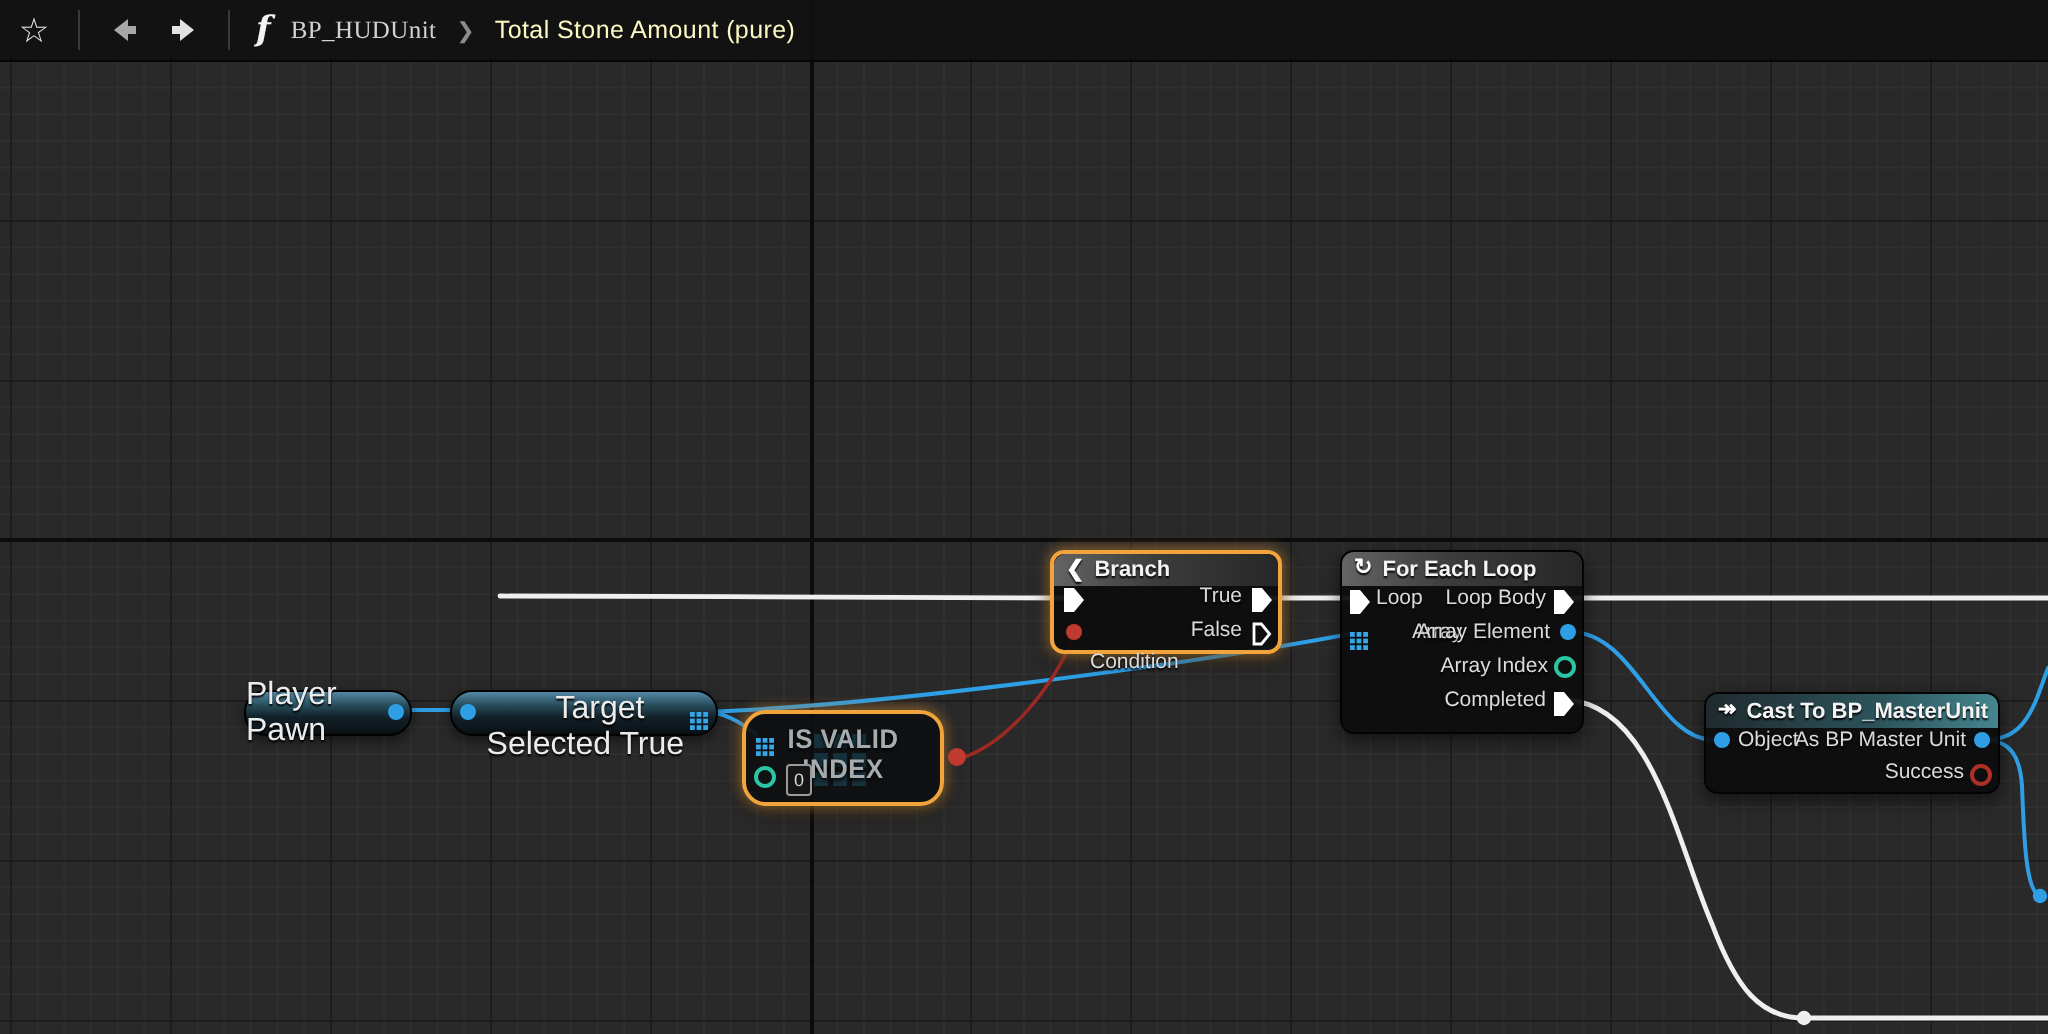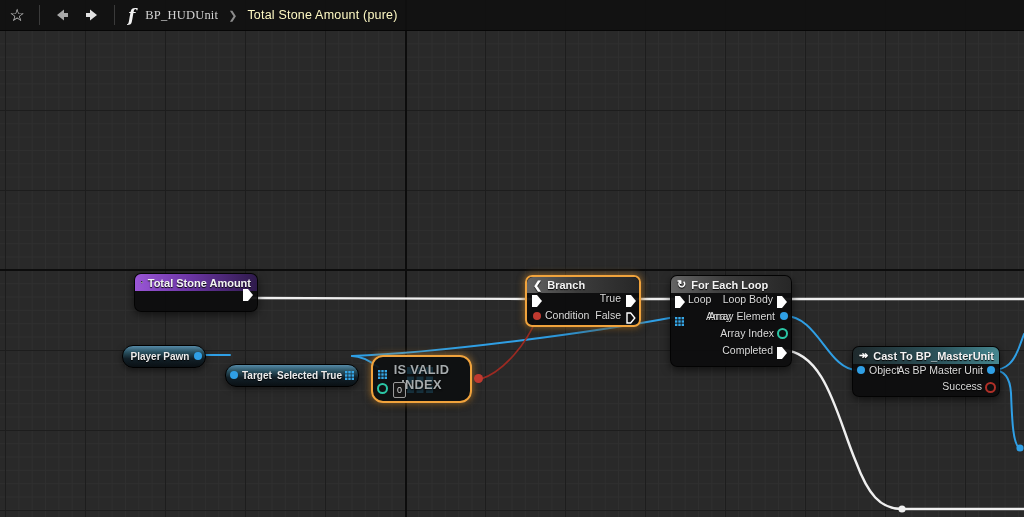--- a/index.html
+++ b/index.html
@@ -59,21 +59,21 @@
   .dot-blue{background:#2f9fe5;}
   .dot-red{background:#c03a30;}
   .ring{width:7px;height:7px;border-radius:50%;background:transparent;}
   .ring-teal{border:2px solid #2bc6a5;}
   .ring-red{border:2px solid #b03028;}
 
   
   .pill{position:absolute;z-index:2;height:21px;border-radius:11px;border:1px solid #000;
     background:linear-gradient(180deg,#5589a6 0%,#29505f 30%,#122028 60%,#0a1014 100%);
     box-shadow:0 2px 6px rgba(0,0,0,.5);display:flex;align-items:center;
-    font-size:10px;font-weight:bold;color:#ececec;text-shadow:0 1px 1px #000;}
+    font-size:16px;font-weight:normal;color:#ececec;text-shadow:0 1px 1px #000;}
 
   
   .iv-title{position:relative;z-index:2;text-align:center;font-weight:bold;font-size:13.5px;
     line-height:15px;color:#a6abad;letter-spacing:.3px;margin-top:5px;
     text-shadow:0 1px 2px #000;transform:scaleX(.95);}
   .iv-watermark{position:absolute;left:34px;top:10px;opacity:.5;z-index:1;}
   .iv-valuebox{position:absolute;left:20px;top:25px;width:11px;height:14px;z-index:5;
     background:#151515;border:1px solid #9a9a9a;border-radius:2px;
     font-size:9px;color:#d8d8d8;text-align:center;line-height:14px;}
 
@@ -98,41 +98,27 @@
     <path class="w-obj" d="M192 355 L230 355"></path>
     <path class="w-obj" d="M352 356 C362 356 370 361 378 367"></path>
     <path class="w-obj" d="M352 356 C440 353 595 332 675 317"></path>
     <path class="w-obj" d="M785 316 C818 316 828 370 857 370"></path>
     <path class="w-obj" d="M992 370 C1007 370 1014 362 1020 345 L1024 334"></path>
     <path class="w-obj" d="M992 370 C1005 370 1010 378 1011 393 C1012 420 1013 446 1020 448"></path>
     <circle cx="1020" cy="448" r="3.6" fill="#2f9fe5"></circle>
     <path class="w-bool" d="M481 379 C505 371 527 342 536 320"></path>
   </svg>
 
-  <div class="node" style="left:134px;top:273px;width:122px;height:37px;">
-    <div class="hdr hdr-purple">
-      <svg class="cube-icon" viewBox="0 0 10 9">
-        <rect x="0.5" y="0.5" width="9" height="8" fill="#8f9683" stroke="#1c1c1c"></rect>
-        <rect x="1.5" y="1.5" width="7" height="2.4" fill="#d9ddcd"></rect>
-      </svg>
-      <span>Total Stone Amount</span>
-    </div>
-    <div class="pin" style="right:4px;top:13px;">
-      <svg width="10" height="12" viewBox="0 0 10 12">
-          <path d="M0 0 L5 0 L10 6 L5 12 L0 12 Z" fill="#fff"></path>
-        </svg>
-    </div>
-  </div>
 
   <div class="pill" style="left:122px;top:345px;width:74px;justify-content:center;padding-right:8px;">
     <span>Player Pawn</span>
     <div class="pin dot dot-blue" style="right:3px;top:6px;"></div>
   </div>
 
-  <div class="pill" style="left:225px;top:364px;width:132px;">
+  <div class="pill" style="left:225px;top:345px;width:132px;flex-direction:column;">
     <div class="pin dot dot-blue" style="left:4px;top:6px;"></div>
     <span style="margin-left:16px;">Target</span>
     <span style="margin-left:auto;margin-right:16px;">Selected True</span>
     <div class="pin" style="right:4px;top:6px;">
       <svg width="9" height="9" viewBox="0 0 9 9">
           <g fill="#35a7e8">
         <rect x="0" y="0" width="2.4" height="2.4"></rect>
             <rect x="3.3" y="0" width="2.4" height="2.4"></rect>
             <rect x="6.6" y="0" width="2.4" height="2.4"></rect>
         <rect x="0" y="3.3" width="2.4" height="2.4"></rect>
@@ -188,21 +174,21 @@
     <div class="hdr hdr-gray" style="height:16px;">
       <span class="icon-glyph">❮</span>
       <span>Branch</span>
     </div>
     <div class="pin" style="left:5px;top:16px;">
       <svg width="10" height="12" viewBox="0 0 10 12">
           <path d="M0 0 L5 0 L10 6 L5 12 L0 12 Z" fill="#fff"></path>
         </svg>
     </div>
     <div class="pin dot dot-red" style="left:6px;top:35px;"></div>
-    <div class="plabel" style="left:18px;top:32px;">Condition</div>
+    <div class="plabel" style="left:18px;top:48px;">Condition</div>
     <div class="plabel pr" style="right:18px;top:15px;">True</div>
     <div class="pin" style="right:3px;top:16px;">
       <svg width="10" height="12" viewBox="0 0 10 12">
           <path d="M0 0 L5 0 L10 6 L5 12 L0 12 Z" fill="#fff"></path>
         </svg>
     </div>
     <div class="plabel pr" style="right:18px;top:32px;">False</div>
     <div class="pin" style="right:3px;top:33px;">
       <svg width="10" height="12" viewBox="0 0 10 12">
           <path d="M1 1 L4.7 1 L8.8 6 L4.7 11 L1 11 Z" fill="none" stroke="#fff" stroke-width="1.4"></path>

